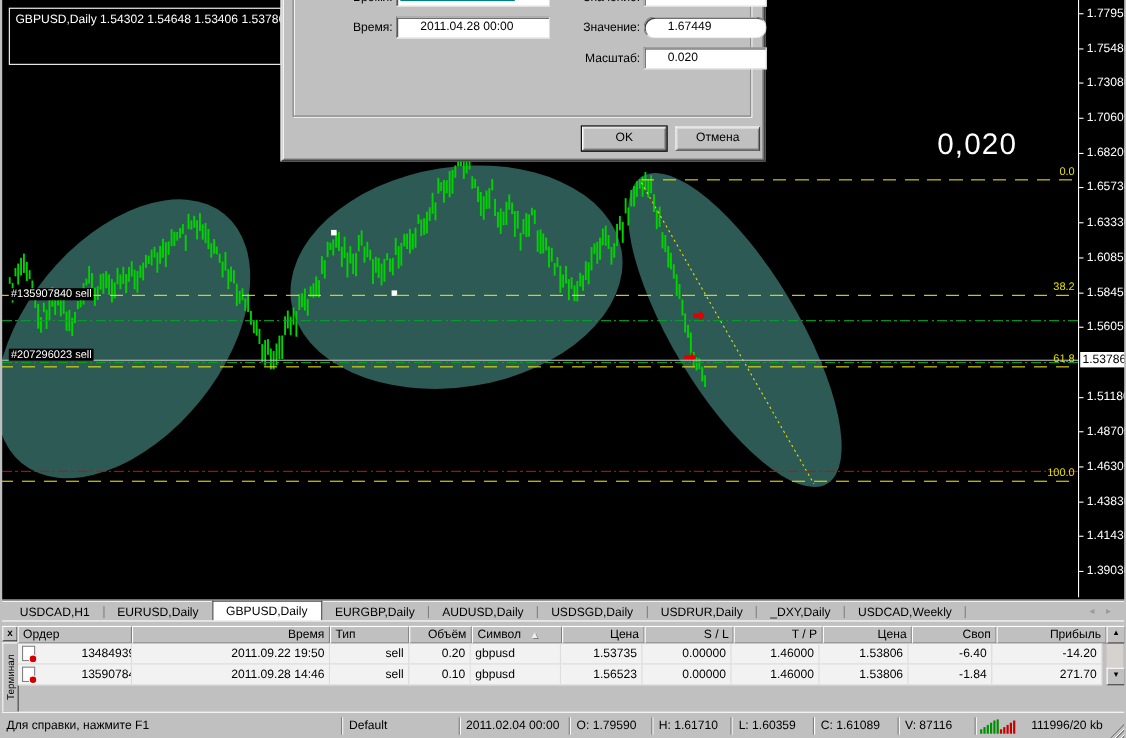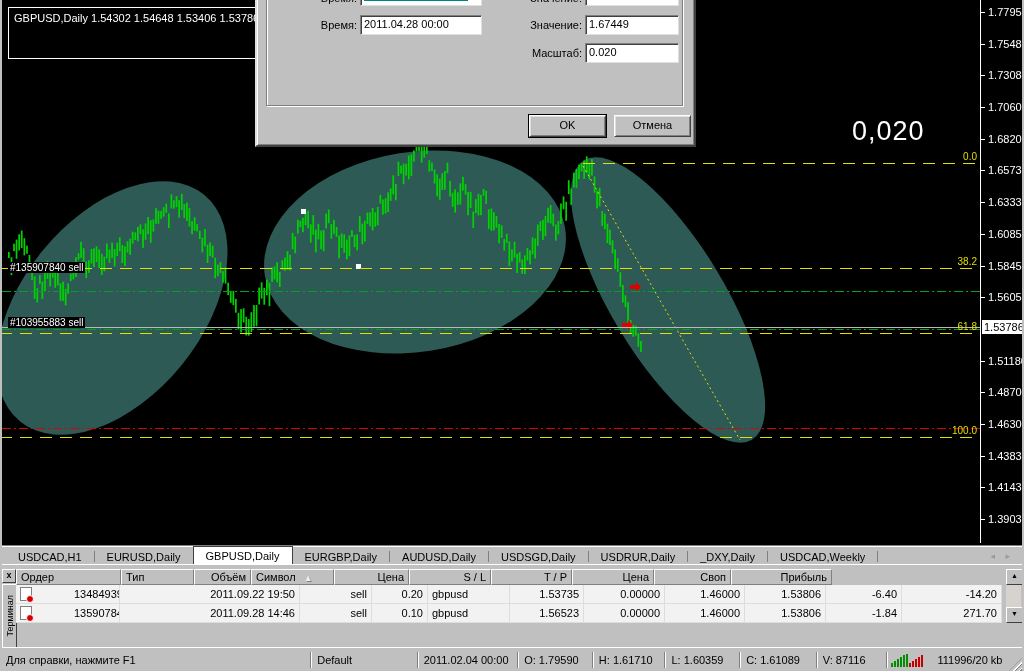--- a/index.html
+++ b/index.html
@@ -26,21 +26,21 @@
   
   #date-axis{position:absolute;left:2px;top:522px;width:978px;height:21px;background:#000;z-index:4;border-top:1px solid #fff;}
   .date-tick{position:absolute;top:6px;color:#fff;white-space:nowrap;}
   
   #dialog{position:absolute;left:255px;top:-44px;width:437px;height:187px;z-index:10;background:#c0c0c0;
     border:2px solid;border-color:#dfdfdf #404040 #404040 #dfdfdf;box-shadow:inset 1px 1px 0 #fff,inset -1px -1px 0 #808080;}
   #dialog .groupbox{position:absolute;left:9px;top:-20px;width:415px;height:166px;
     border:1px solid #808080;box-shadow:1px 1px 0 #fff, inset 1px 1px 0 #fff;}
   .dlg-label{position:absolute;height:13px;white-space:nowrap;}
   .dlg-field{position:absolute;height:18px;background:#fff;border:1px solid;border-color:#808080 #dfdfdf #dfdfdf #808080;
-    box-shadow:inset 1px 1px 0 #404040,inset -1px -1px 0 #fff;line-height:16px;padding-left:3px;}
+    box-shadow:inset 1px 1px 0 #404040,inset -1px -1px 0 #fff;line-height:16px;padding-left:21px;}
   .dlg-selection{position:absolute;left:3px;top:2px;width:104px;height:12px;background:#008080;}
   .dlg-btn{position:absolute;width:75px;height:20px;background:#c0c0c0;text-align:center;line-height:18px;
     border:1px solid;border-color:#fff #404040 #404040 #fff;box-shadow:inset 1px 1px 0 #dfdfdf,inset -1px -1px 0 #808080;}
   .dlg-btn.default{outline:1px solid #000;}
   
   #chart-tabs{position:absolute;left:0;top:545px;width:1024px;height:19px;background:#c0c0c0;
     border-top:1px solid #808080;box-shadow:inset 0 1px 0 #fff;display:flex;align-items:flex-end;z-index:6;}
   .chart-tab{height:16px;line-height:16px;padding:0 12px;white-space:nowrap;}
   .chart-tab.active{background:#fff;height:18px;line-height:18px;border:1px solid #404040;border-bottom:none;
     box-shadow:inset 1px 1px 0 #fff;}
@@ -355,21 +355,21 @@
       <div class="fib-label" style="right: 47px; top: 151px;">0.0</div>
       <div class="hline fib-line" style="left: 0px; top: 268px; width: 978px;"></div>
       <div class="fib-label" style="right: 47px; top: 256px;">38.2</div>
       <div class="hline fib-line" style="left: 0px; top: 333px; width: 978px;"></div>
       <div class="fib-label" style="right: 47px; top: 321px;">61.8</div>
       <div class="hline fib-line" style="left: 0px; top: 437px; width: 978px;"></div>
       <div class="fib-label" style="right: 47px; top: 425px;">100.0</div>
       <div class="hline green-dashdot" style="left: 2px; top: 291px; width: 978px;"></div>
       <div class="order-chart-label" style="left: 8px; top: 262px;">#135907840 sell</div>
       <div class="hline green-dashdot" style="left: 2px; top: 329px; width: 978px;"></div>
-      <div class="order-chart-label" style="left: 8px; top: 317px;">#103955883 sell</div>
+      <div class="order-chart-label" style="left: 8px; top: 317px;">#207296023 sell</div>
       <div class="hline red-dashdot" style="left: 2px; top: 428px; width: 978px;"></div>
       <div class="hline gray-price-line" style="left: 2px; top: 327px; width: 978px;"></div>
     </div>
   <div id="chart-info-box">
     <span>GBPUSD,Daily  1.54302 1.54648 1.53406 1.53786</span>
   </div>
   <div id="scale-badge">0,020</div>
   <div id="price-axis">
     <div id="current-price-box" style="top: 320px;">1.53786</div>
   <div class="price-tick-mark" style="top: 12px;"></div>
@@ -413,21 +413,21 @@
   <div class="dlg-label" style="left:60px;top:34px;width:40px;text-align:right;">Время:</div>
   <div class="dlg-field" style="left:103px;top:28px;width:117px;">
     <div class="dlg-selection"></div>
   </div>
   <div class="dlg-label" style="left:270px;top:34px;width:55px;text-align:right;">Значение:</div>
   <div class="dlg-field" style="left:328px;top:28px;width:89px;"></div>
 
   <div class="dlg-label" style="left:60px;top:61px;width:40px;text-align:right;">Время:</div>
   <div class="dlg-field" style="left:103px;top:57px;width:117px;">2011.04.28 00:00</div>
   <div class="dlg-label" style="left:270px;top:61px;width:55px;text-align:right;">Значение:</div>
-  <div class="dlg-field" style="left:328px;top:57px;width:89px;">1.67449</div>
+  <div class="dlg-field" style="left:328px;top:57px;width:89px;border-radius:10px;">1.67449</div>
 
   <div class="dlg-label" style="left:270px;top:89px;width:55px;text-align:right;">Масштаб:</div>
   <div class="dlg-field" style="left:328px;top:85px;width:89px;">0.020</div>
 
   <div class="dlg-btn default" style="left:272px;top:157px;">OK</div>
   <div class="dlg-btn" style="left:357px;top:157px;">Отмена</div>
 </div>
 
 <div id="chart-tabs">
     <div style="width: 6px;"></div>
@@ -451,20 +451,21 @@
   </div>
 
 <div id="terminal">
   <div id="terminal-close">x</div>
   <div id="terminal-side-tab">
       <span>Терминал</span>
     </div>
   <div id="order-table">
       <div class="tr">
         <div class="th" style="width: 95px; text-align: left;">Ордер</div>
+        <div class="th" style="width: 171px; text-align: right;">Время</div>
         <div class="th" style="width: 63px; text-align: left;">Тип</div>
         <div class="th" style="width: 47px; text-align: right;">Объём</div>
         <div class="th" style="width: 73px; text-align: left;">Символ<span class="sort-tri">▲</span></div>
         <div class="th" style="width: 65px; text-align: right;">Цена</div>
         <div class="th" style="width: 72px; text-align: right;">S / L</div>
         <div class="th" style="width: 71px; text-align: right;">T / P</div>
         <div class="th" style="width: 72px; text-align: right;">Цена</div>
         <div class="th" style="width: 67px; text-align: right;">Своп</div>
         <div class="th" style="width: 91px; text-align: right;">Прибыль</div>
       </div>

